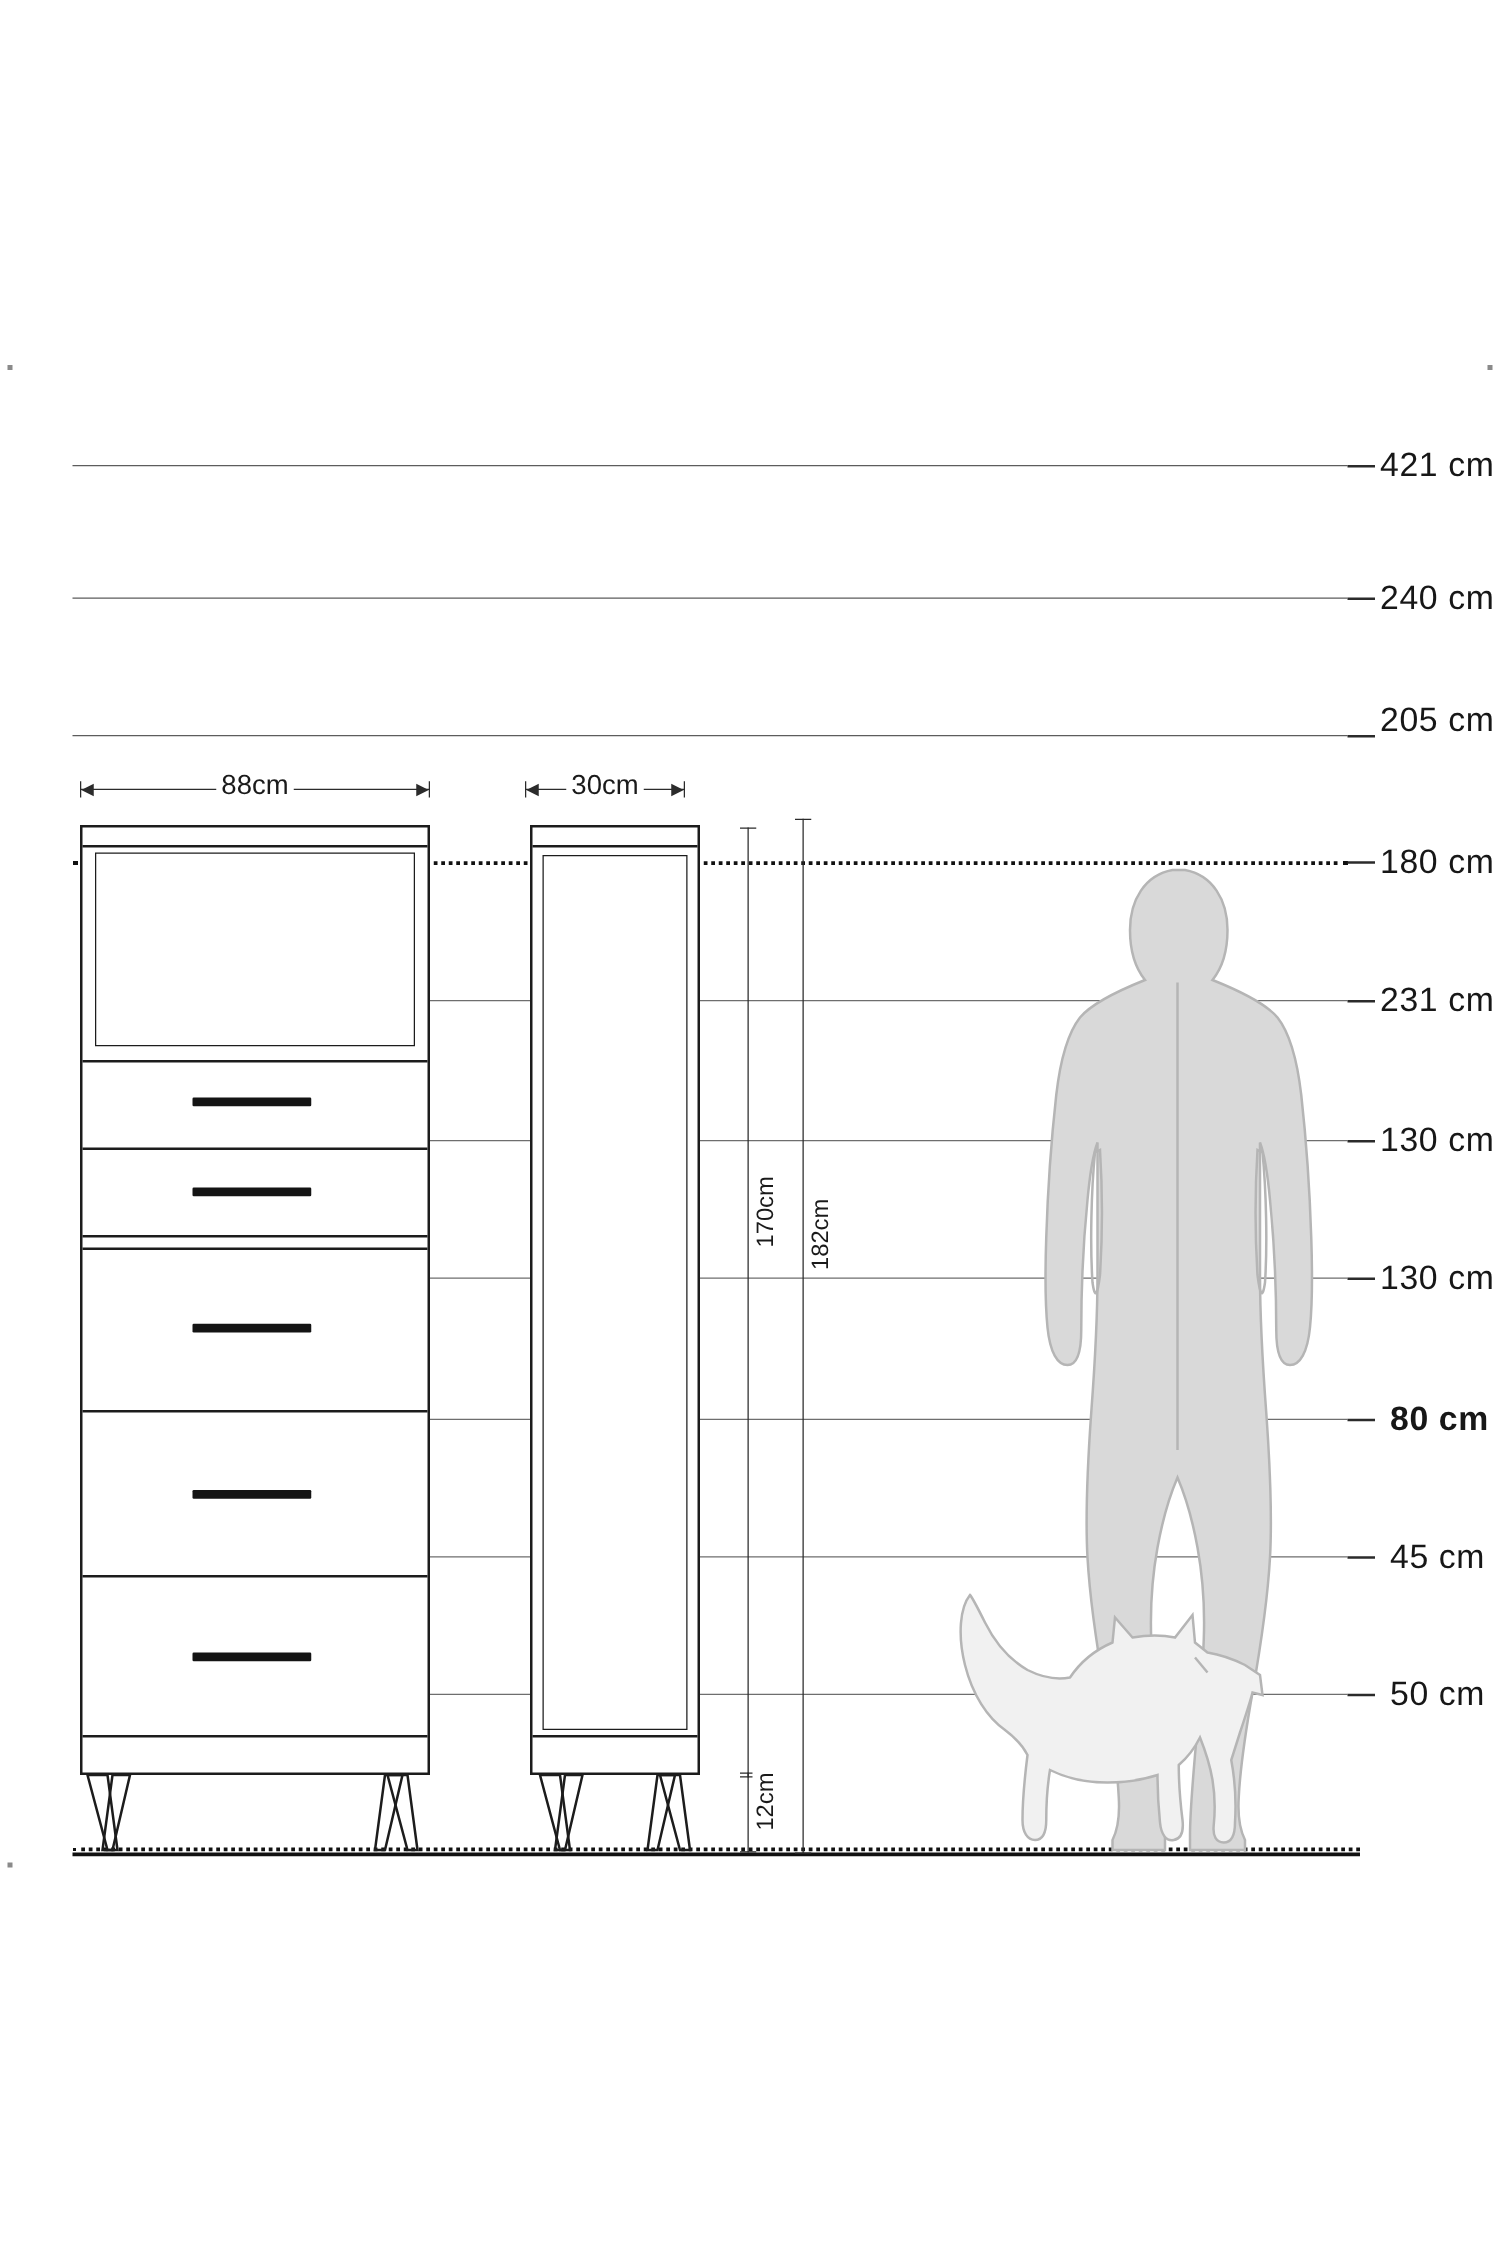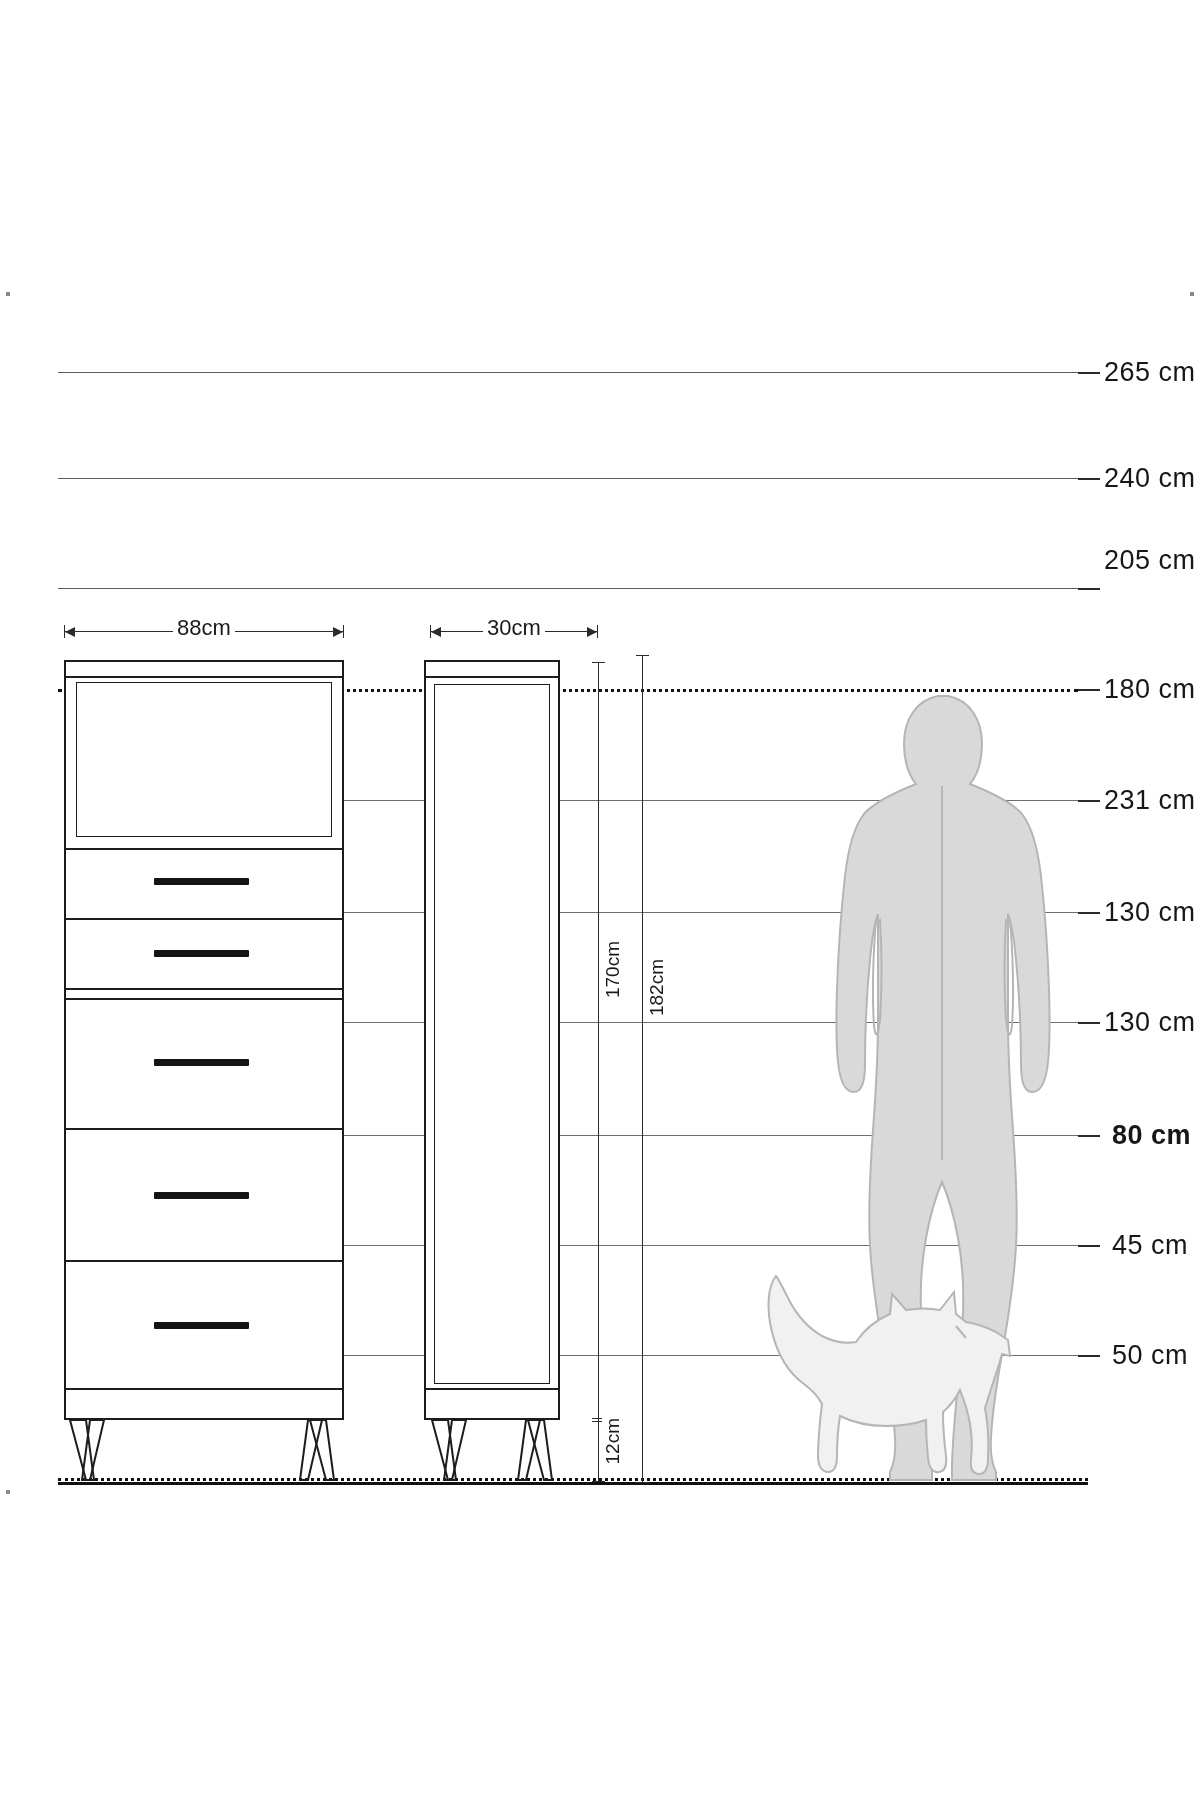--- a/index.html
+++ b/index.html
@@ -190,41 +190,41 @@
   <div class="scale-tick" style="left:1078px; top:478px; width:22px;"></div>
   <div class="scale-tick" style="left:1078px; top:588px; width:22px;"></div>
   <div class="scale-tick" style="left:1078px; top:689px; width:22px;"></div>
   <div class="scale-tick" style="left:1078px; top:800px; width:22px;"></div>
   <div class="scale-tick" style="left:1078px; top:912px; width:22px;"></div>
   <div class="scale-tick" style="left:1078px; top:1022px; width:22px;"></div>
   <div class="scale-tick" style="left:1078px; top:1135px; width:22px;"></div>
   <div class="scale-tick" style="left:1078px; top:1245px; width:22px;"></div>
   <div class="scale-tick" style="left:1078px; top:1355px; width:22px;"></div>
 
-  <div class="scale-label" style="left:1104px; top:357px;">265 cm</div>
+  <div class="scale-label" style="left:1104px; top:357px;">421 cm</div>
   <div class="scale-label" style="left:1104px; top:463px;">240 cm</div>
-  <div class="scale-label" style="left:1104px; top:545px;">205 cm</div>
+  <div class="scale-label" style="left:1104px; top:561px;">205 cm</div>
   <div class="scale-label" style="left:1104px; top:674px;">180 cm</div>
   <div class="scale-label" style="left:1104px; top:785px;">231 cm</div>
   <div class="scale-label" style="left:1104px; top:897px;">130 cm</div>
   <div class="scale-label" style="left:1104px; top:1007px;">130 cm</div>
   <div class="scale-label" style="left:1112px; top:1120px;font-weight:bold;">80 cm</div>
   <div class="scale-label" style="left:1112px; top:1230px;">45 cm</div>
   <div class="scale-label" style="left:1112px; top:1340px;">50 cm</div>
 
   <div class="dim-h" style="left:64px; top:625px; width:280px;">
     <div class="cap-l"></div>
     <div class="cap-r"></div>
     <div class="bar"></div>
     <div class="arrow-l"></div>
     <div class="arrow-r"></div>
     <div class="txt">88cm</div>
   </div>
 
-  <div class="dim-h" style="left:430px; top:625px; width:168px;">
+  <div class="dim-h" style="left:420px; top:625px; width:128px;">
     <div class="cap-l"></div>
     <div class="cap-r"></div>
     <div class="bar"></div>
     <div class="arrow-l"></div>
     <div class="arrow-r"></div>
     <div class="txt">30cm</div>
   </div>
 
   <div class="cabinet" style="left:64px; top:660px; width:280px; height:760px;">
 

